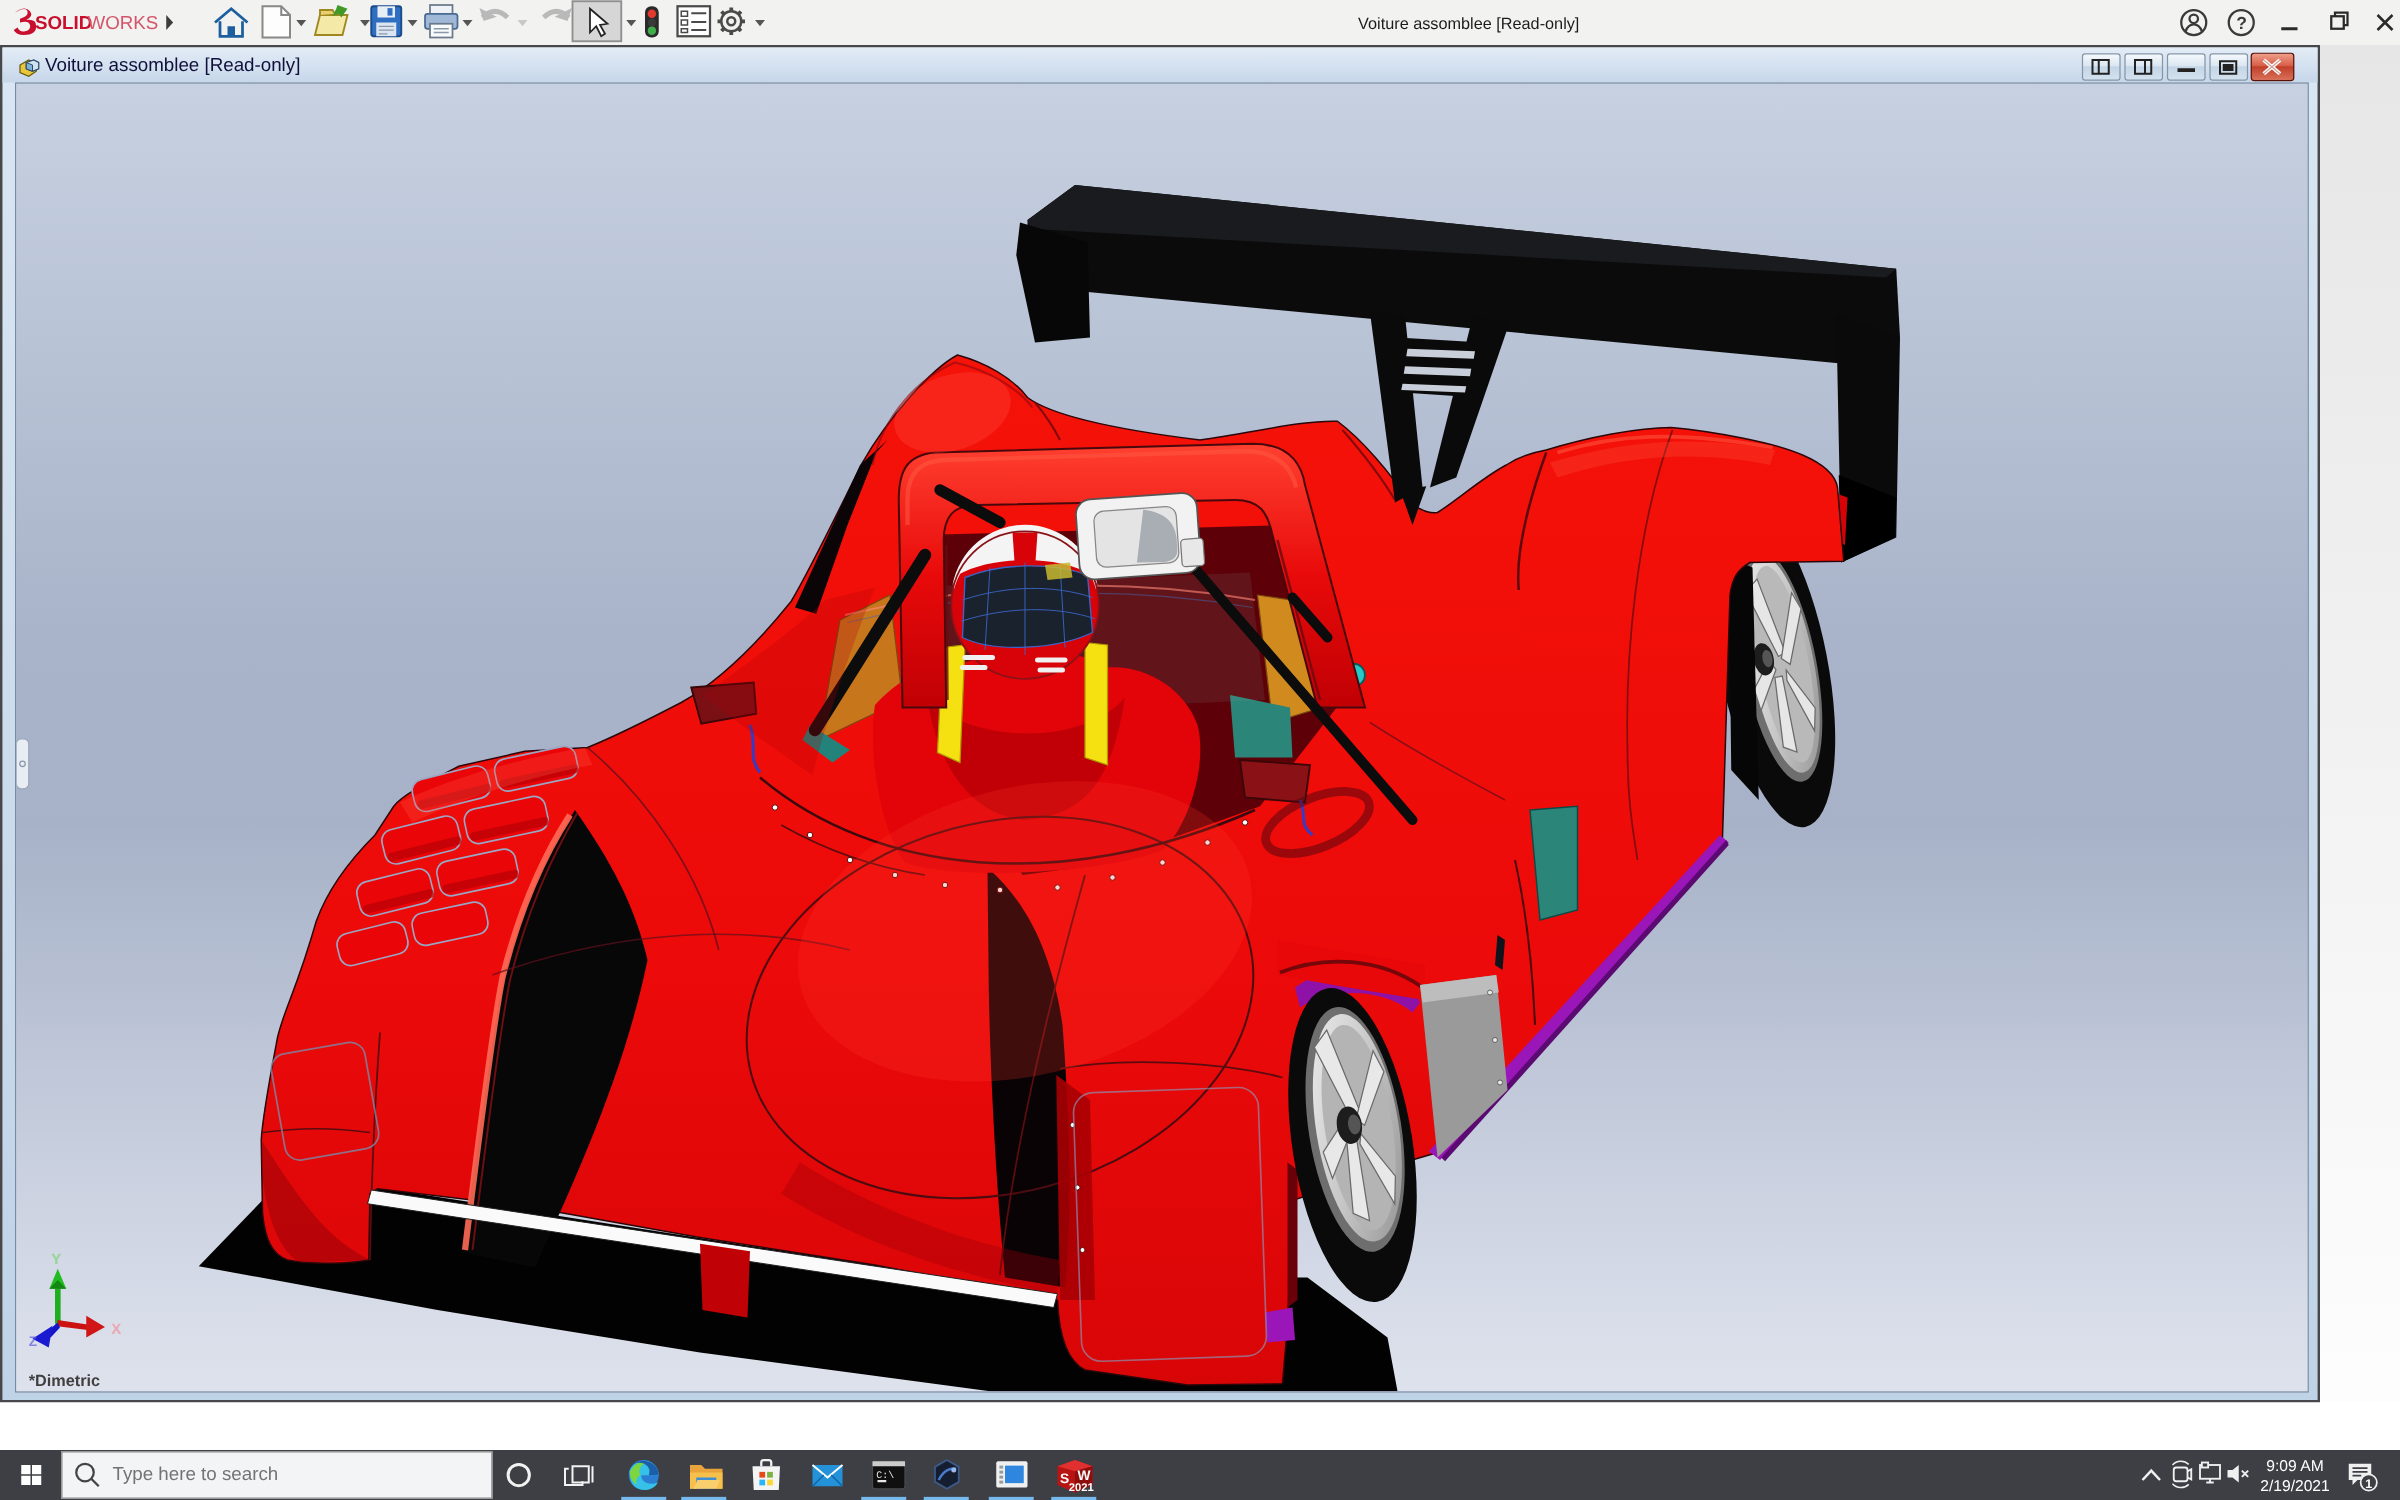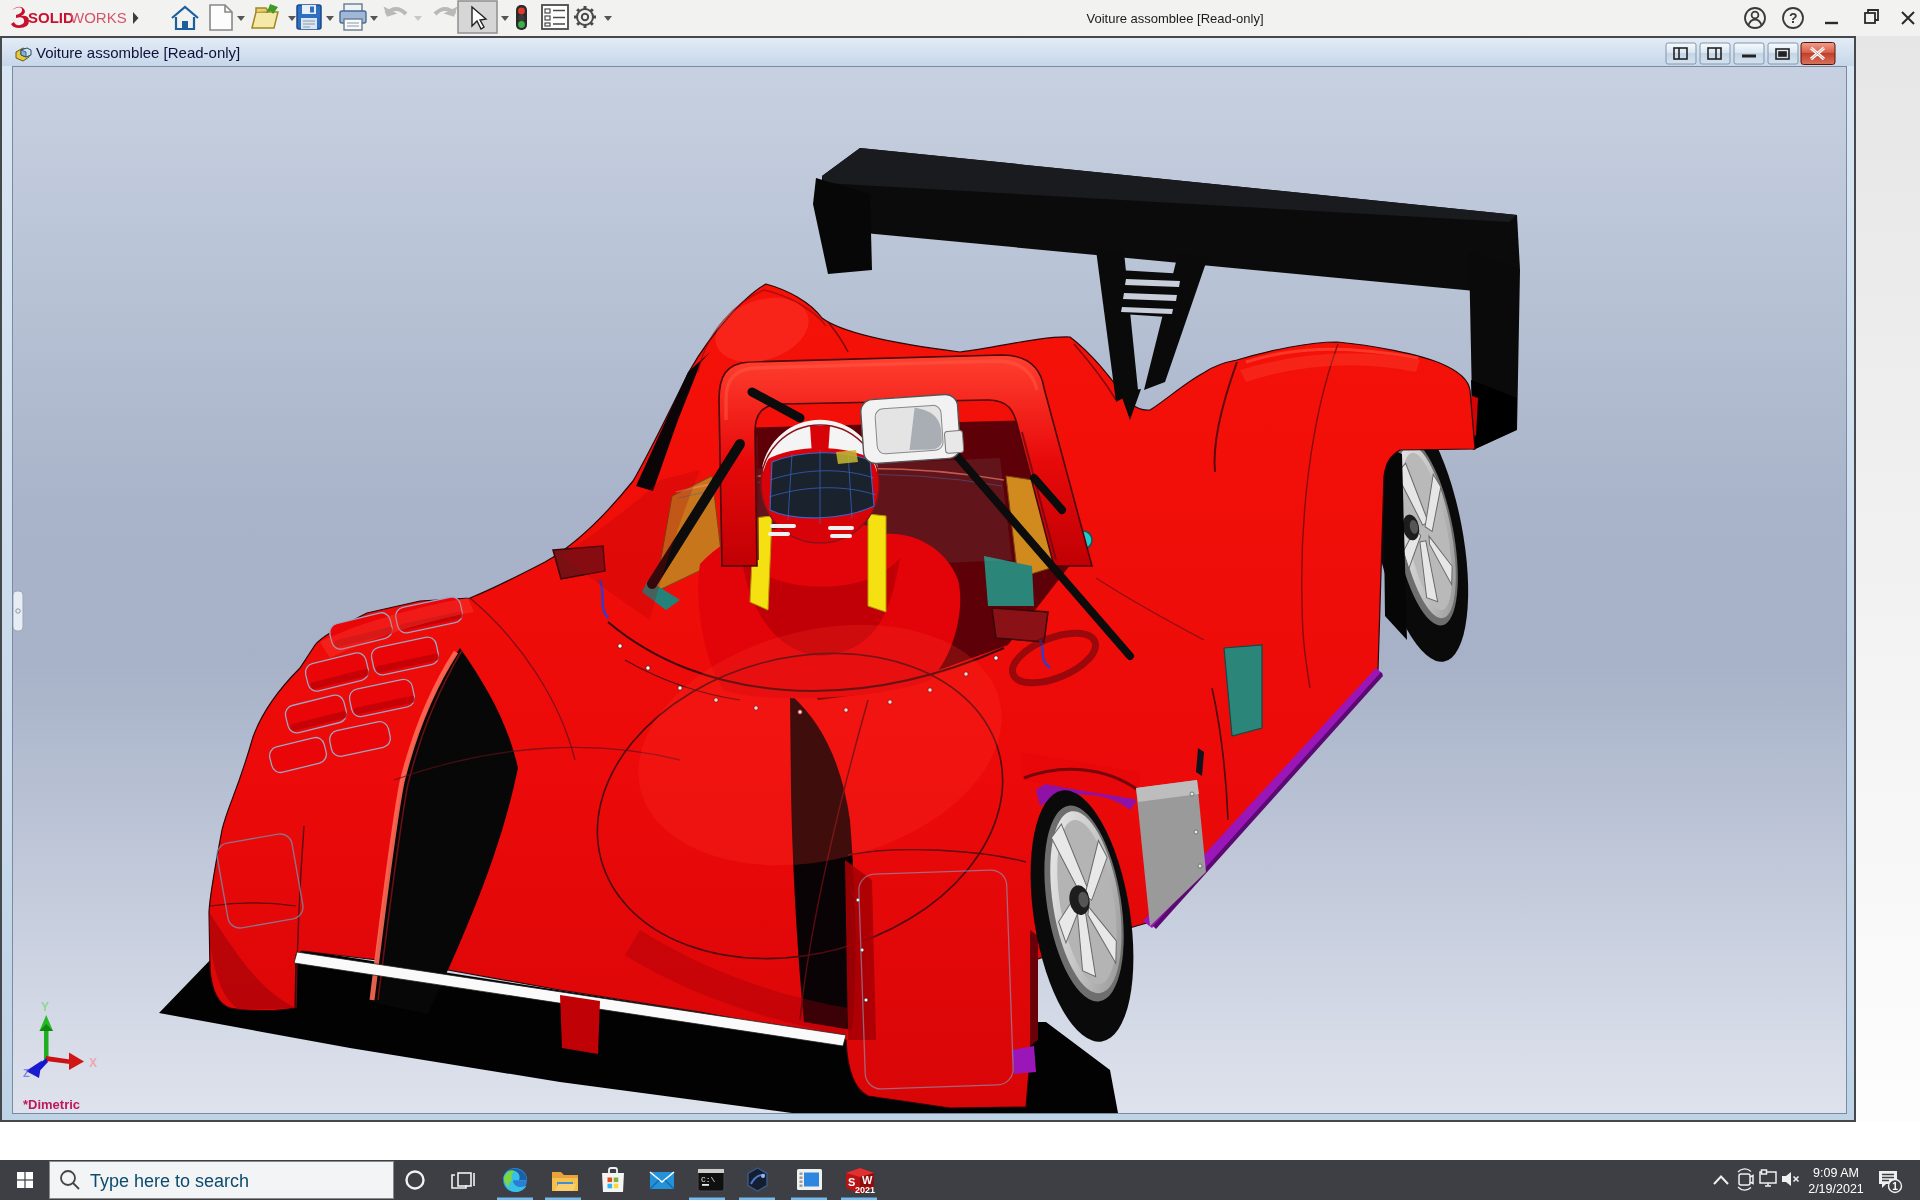--- a/index.html
+++ b/index.html
@@ -8,22 +8,22 @@
 #apptitle{position:absolute;left:1040px;top:11px;width:270px;text-align:center;font-size:13px;color:#1c1c1c;white-space:nowrap;}
 #winframe{position:absolute;left:0;top:36px;width:1856px;height:1086px;background:linear-gradient(#d9e6f3,#bfd3e7);border:2px solid #46484c;box-sizing:border-box;}
 #titlebar{position:absolute;left:2px;top:38px;width:1852px;height:28px;background:linear-gradient(#e3ecf6,#c6d7ea);}
 #titletext{position:absolute;left:36px;top:44px;font-size:15px;color:#10103a;}
 #viewport{position:absolute;left:12px;top:66px;width:1833px;height:1046px;overflow:hidden;border:1px solid #7a8aa0;box-sizing:content-box;background:#b7c1d3;}
 #carsvg{position:absolute;left:-13px;top:-67px;width:1920px;height:1200px;}
 #rightgap{position:absolute;left:1856px;top:36px;width:64px;height:1086px;background:linear-gradient(#e6e6e6,#fdfdfd);}
 #botgap{position:absolute;left:0;top:1122px;width:1920px;height:38px;background:#ffffff;}
 #taskbar{position:absolute;left:0;top:1160px;width:1920px;height:40px;background:#3d3f45;}
 #searchbox{position:absolute;left:49px;top:1161px;width:345px;height:38px;background:#f3f4f5;border:1px solid #8a8a8a;box-sizing:border-box;}
-#searchtext{position:absolute;left:90px;top:1171px;font-size:18px;color:#0c4a6e;}
-#dimetric{position:absolute;left:23px;top:1097px;font-size:13px;font-weight:bold;color:#be185d;}
+#searchtext{position:absolute;left:90px;top:1171px;font-size:15px;color:#737373;}
+#dimetric{position:absolute;left:23px;top:1097px;font-size:13px;font-weight:bold;color:#404040;}
 </style></head>
 <body>
 
 <div id="toolbar"></div>
 <div id="apptitle">Voiture assomblee [Read-only]</div>
 <svg class="abs" style="left:0;top:0" width="640" height="36" viewBox="0 0 640 36">
 
   <g fill="#c8102e">
     <path d="M12 10 q8 -6 12 -1 q3 4 -3 7 q8 -1 8 5 q0 7 -10 7 q-6 0 -8 -4 l3 -2 q2 4 6 3 q5 -1 4 -5 q-1 -4 -8 -2 l0 -3 q7 -2 6 -6 q-1 -3 -6 -1 z"></path>
     <text x="28" y="23" font-size="15" font-weight="bold" fill="#c8102e">SOLID</text>

